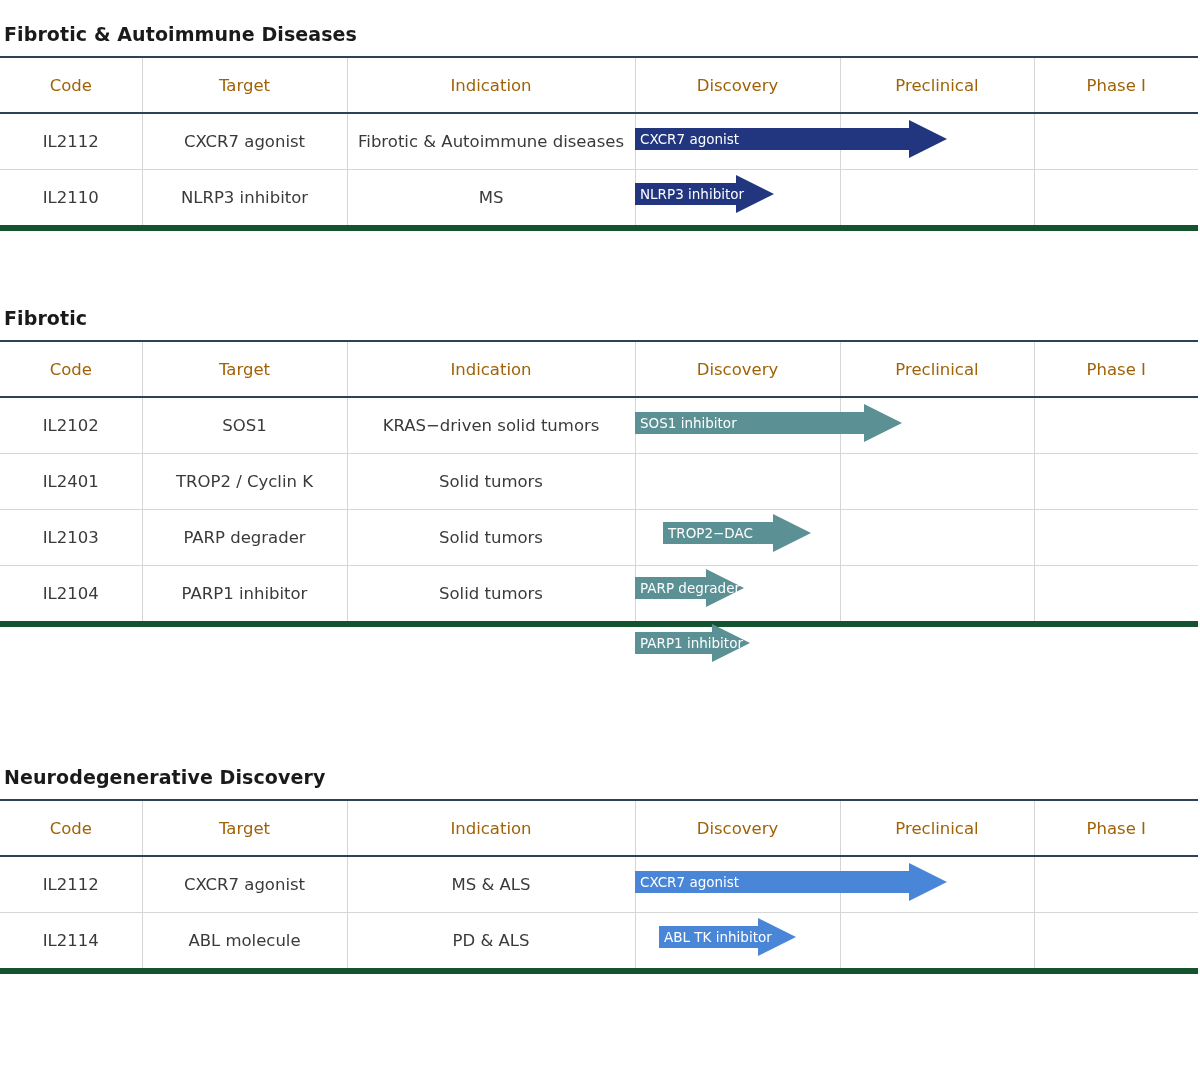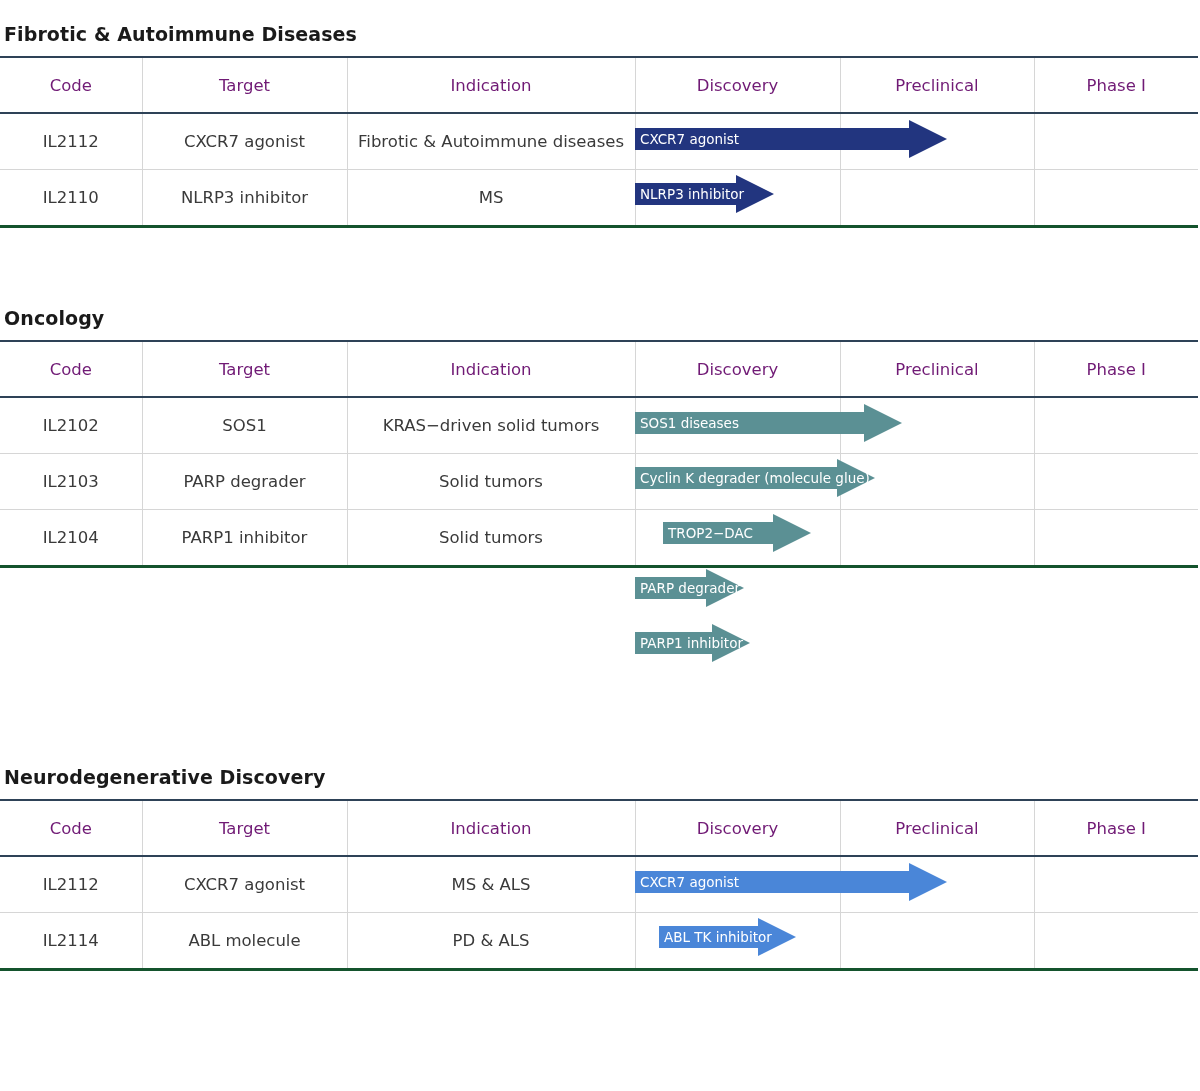--- a/index.html
+++ b/index.html
@@ -46,21 +46,21 @@
     width: 1198px;
     border-collapse: collapse;
     table-layout: fixed;
   }
 
   .ptable .hdr-row th {
     border-top: 2.2px solid #2e4257;
     border-bottom: 2.2px solid #2e4257;
     border-left: 1px solid #d6d6d6;
     border-right: 1px solid #d6d6d6;
-    color: #701a75;
+    color: #a16207;
     font-size: 16.5px;
     font-weight: 400;
     text-align: center;
     vertical-align: middle;
     height: 54px;
     padding: 0;
     background: #ffffff;
   }
   .ptable .hdr-row th:first-child { border-left: none; }
   .ptable .hdr-row th:last-child  { border-right: none; }
@@ -74,21 +74,21 @@
     font-weight: 400;
     text-align: center;
     vertical-align: middle;
     height: 55px;
     padding: 0;
     background: #ffffff;
   }
   .ptable td:first-child { border-left: none; }
   .ptable td:last-child  { border-right: none; }
 
-  .ptable tr.last-row td { border-bottom: 3px solid #14532d; }
+  .ptable tr.last-row td { border-bottom: 6px solid #14532d; }
 
   .cell-stage { position: relative; }
 
   
   .arrow-layer {
     position: absolute;
     left: 0;
     top: 0;
     width: 1198px;
     height: 100%;
@@ -170,21 +170,21 @@
             <svg width="139" height="38" viewBox="0 0 139 38">
               <path d="M0,8 L101,8 L101,0 L139,19 L101,38 L101,30 L0,30 Z" fill="#22357f"></path>
             </svg>
             <span class="arrow-label">NLRP3 inhibitor</span>
           </div>
         </div>
       </div>
   </div>
 
   <div class="section" id="sec-1" style="top:306px;">
-    <div class="section-title">Oncology</div>
+    <div class="section-title">Fibrotic</div>
     <div class="table-wrap" style="position: relative;">
         <table class="ptable">
           <colgroup>
             <col style="width: 142px;">
             <col style="width: 205px;">
             <col style="width: 288px;">
             <col style="width: 205px;">
             <col style="width: 194px;">
             <col style="width: 164px;">
           </colgroup>
@@ -201,20 +201,28 @@
           <tbody>
             <tr>
               <td>IL2102</td>
               <td>SOS1</td>
               <td>KRAS−driven solid tumors</td>
               <td class="cell-stage"></td>
               <td class="cell-stage"></td>
               <td class="cell-stage"></td>
             </tr>
             <tr>
+              <td>IL2401</td>
+              <td>TROP2 / Cyclin K</td>
+              <td>Solid tumors</td>
+              <td class="cell-stage"></td>
+              <td class="cell-stage"></td>
+              <td class="cell-stage"></td>
+            </tr>
+            <tr>
               <td>IL2103</td>
               <td>PARP degrader</td>
               <td>Solid tumors</td>
               <td class="cell-stage"></td>
               <td class="cell-stage"></td>
               <td class="cell-stage"></td>
             </tr>
             <tr class="last-row">
               <td>IL2104</td>
               <td>PARP1 inhibitor</td>
@@ -223,27 +231,21 @@
               <td class="cell-stage"></td>
               <td class="cell-stage"></td>
             </tr>
           </tbody>
         </table>
         <div class="arrow-layer">
           <div class="arrow" style="left: 635px; top: 63.5px; width: 267px;">
             <svg width="267" height="38" viewBox="0 0 267 38">
               <path d="M0,8 L229,8 L229,0 L267,19 L229,38 L229,30 L0,30 Z" fill="#5b9094"></path>
             </svg>
-            <span class="arrow-label">SOS1 diseases</span>
-          </div>
-          <div class="arrow" style="left: 635px; top: 118.5px; width: 240px;">
-            <svg width="240" height="38" viewBox="0 0 240 38">
-              <path d="M0,8 L202,8 L202,0 L240,19 L202,38 L202,30 L0,30 Z" fill="#5b9094"></path>
-            </svg>
-            <span class="arrow-label">Cyclin K degrader (molecule glue)</span>
+            <span class="arrow-label">SOS1 inhibitor</span>
           </div>
           <div class="arrow" style="left: 663px; top: 173.5px; width: 148px;">
             <svg width="148" height="38" viewBox="0 0 148 38">
               <path d="M0,8 L110,8 L110,0 L148,19 L110,38 L110,30 L0,30 Z" fill="#5b9094"></path>
             </svg>
             <span class="arrow-label">TROP2−DAC</span>
           </div>
           <div class="arrow" style="left: 635px; top: 228.5px; width: 109px;">
             <svg width="109" height="38" viewBox="0 0 109 38">
               <path d="M0,8 L71,8 L71,0 L109,19 L71,38 L71,30 L0,30 Z" fill="#5b9094"></path>

